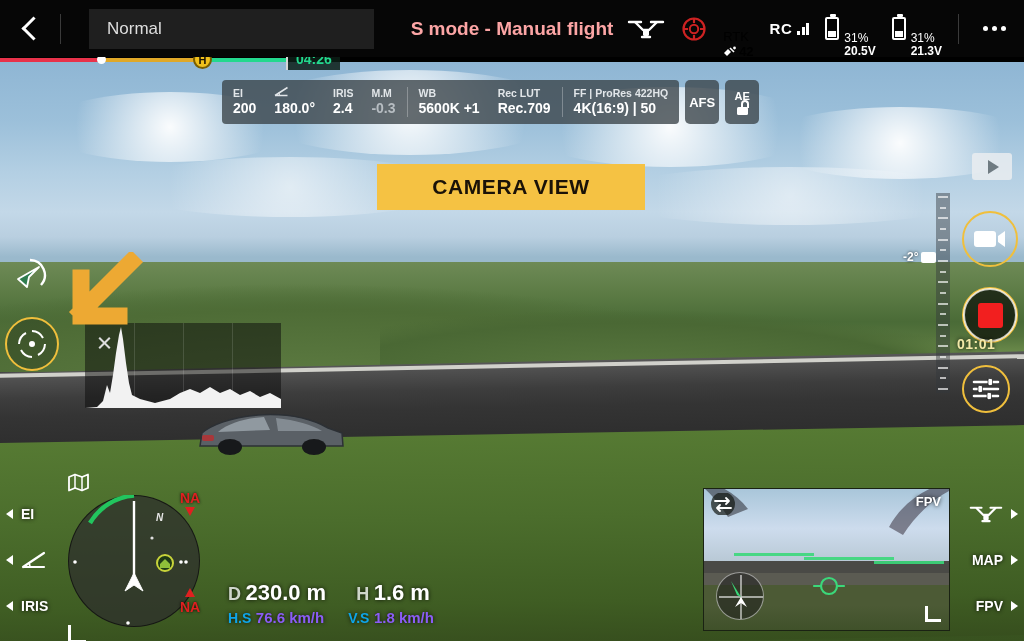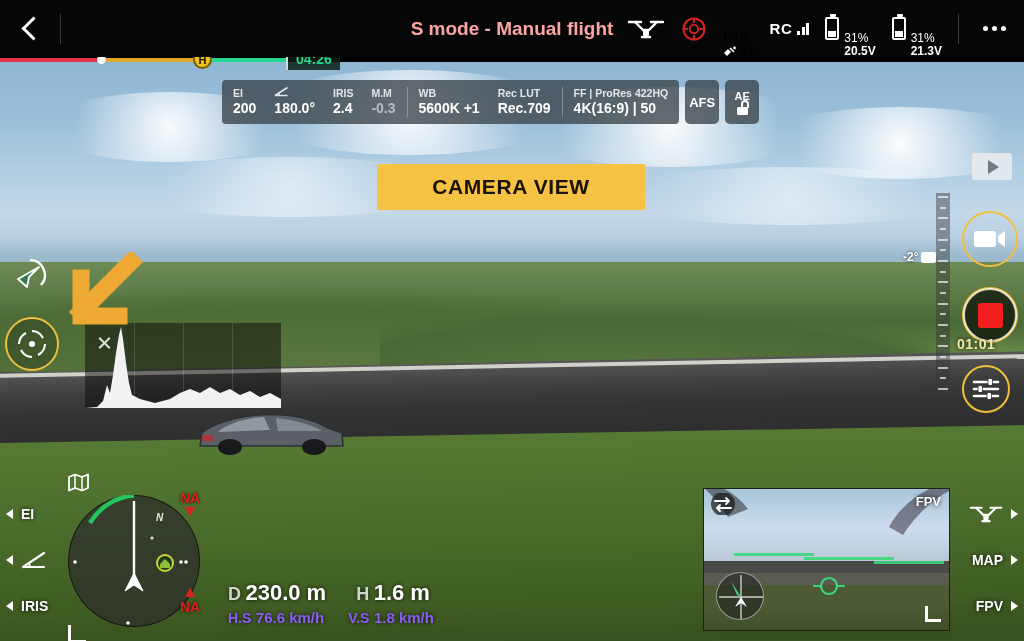--- a/index.html
+++ b/index.html
@@ -252,21 +252,21 @@
   .na-txt { color: #e02020; font-size: 14px; font-weight: bold; text-shadow: 0 0 3px rgba(0,0,0,.9); }
   .na-arrow { width: 0; height: 0; margin: 1px auto 0;
     border-left: 5px solid transparent; border-right: 5px solid transparent; }
 
   
   .telemetry { position: absolute; left: 228px; top: 580px; z-index: 34; }
   .tel-row1 { display: flex; align-items: baseline; gap: 30px; }
   .tel-row2 { display: flex; align-items: baseline; gap: 24px; margin-top: 3px; }
   .tk { color: #cfd6cb; font-size: 18px; font-weight: bold; text-shadow: 0 0 4px rgba(0,0,0,.85); }
   .tv { color: #fff; font-size: 22px; font-weight: bold; text-shadow: 0 0 4px rgba(0,0,0,.85); }
-  .tk2 { color: #8b5cf6; font-size: 14px; font-weight: bold; text-shadow: 0 0 4px rgba(0,0,0,.85); }
+  .tk2 { color: #0ea5e9; font-size: 14px; font-weight: bold; text-shadow: 0 0 4px rgba(0,0,0,.85); }
   .tv2 { color: #8b5cf6; font-size: 15px; font-weight: bold; text-shadow: 0 0 4px rgba(0,0,0,.85); }
 
   
   .fpv {
     position: absolute; left: 703px; top: 488px; width: 247px; height: 143px;
     background: #2c3a20; overflow: hidden; z-index: 33; border: 1px solid rgba(0,0,0,.4);
   }
   .fpv-sky {
     position: absolute; left: 0; top: 0; width: 247px; height: 72px;
     background: linear-gradient(to bottom, #a9c6da, #cddced 55%, #b9c9d6);
@@ -320,20 +320,23 @@
       <ellipse cx="118" cy="45" rx="12" ry="8" fill="#17191b"></ellipse>
       <rect x="6" y="33" width="12" height="6" rx="2" fill="#a8373a"></rect>
     </svg>
   </div>
 
   <div class="topbar">
     <div class="back-btn">
       <div class="back-chevron"></div>
     </div>
     <div class="topdiv"></div>
+    <div class="mode-pill">
+      <span>Normal</span>
+    </div>
     <div class="flight-title">S mode - Manual flight</div>
 
     <div class="status-zone">
       <svg width="38" height="24" viewBox="0 0 38 24">
         <path d="M2 5 L14 5 M24 5 L36 5" stroke="#fff" stroke-width="2.4" stroke-linecap="round"></path>
         <path d="M8 5 L16 13 L22 13 L30 5" stroke="#fff" stroke-width="2.4" fill="none" stroke-linejoin="round"></path>
         <rect x="16" y="12" width="6" height="7" rx="1.5" fill="#fff"></rect>
         <path d="M15 20 L23 20" stroke="#fff" stroke-width="2.4" stroke-linecap="round"></path>
       </svg>
       <svg width="26" height="26" viewBox="0 0 26 26">

